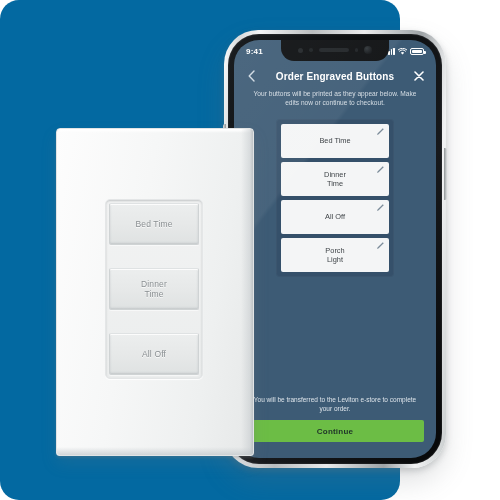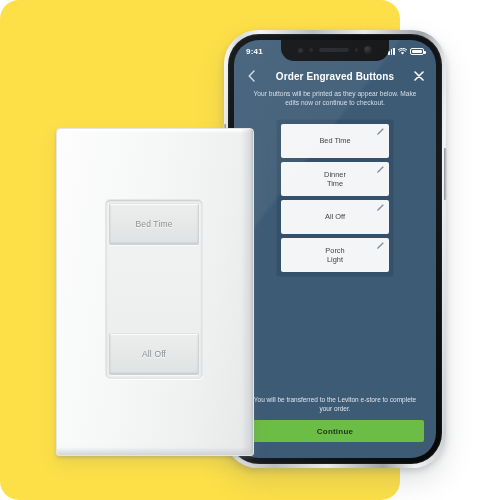--- a/index.html
+++ b/index.html
@@ -9,21 +9,21 @@
     height: 500px;
     background: #ffffff;
     font-family: "Liberation Sans", sans-serif;
     overflow: hidden;
   }
 
   #scene {
     position: relative;
     width: 400px;
     height: 500px;
-    background: #fde047;
+    background: #0369a1;
     border-radius: 19px;
   }
 
   
   #switch-plate {
     position: absolute;
     left: 56px;
     top: 128px;
     width: 196px;
     height: 326px;
@@ -415,20 +415,24 @@
 <div id="scene">
 
   <div id="switch-plate">
     <div id="plate-highlight-top"></div>
     <div id="plate-edge-right"></div>
     <div id="plate-edge-bottom"></div>
 
     <div id="plate-button-group">
       <div class="plate-key">
         <span class="plate-key-label">Bed Time</span>
+      </div>
+      <div class="plate-key">
+        <span class="plate-key-label">Dinner
+Time</span>
       </div>
       <div class="plate-key">
         <span class="plate-key-label">All Off</span>
       </div>
     </div>
   </div>
 
   <div id="phone">
     <div id="phone-chrome"></div>
     <div id="phone-bezel"></div>

